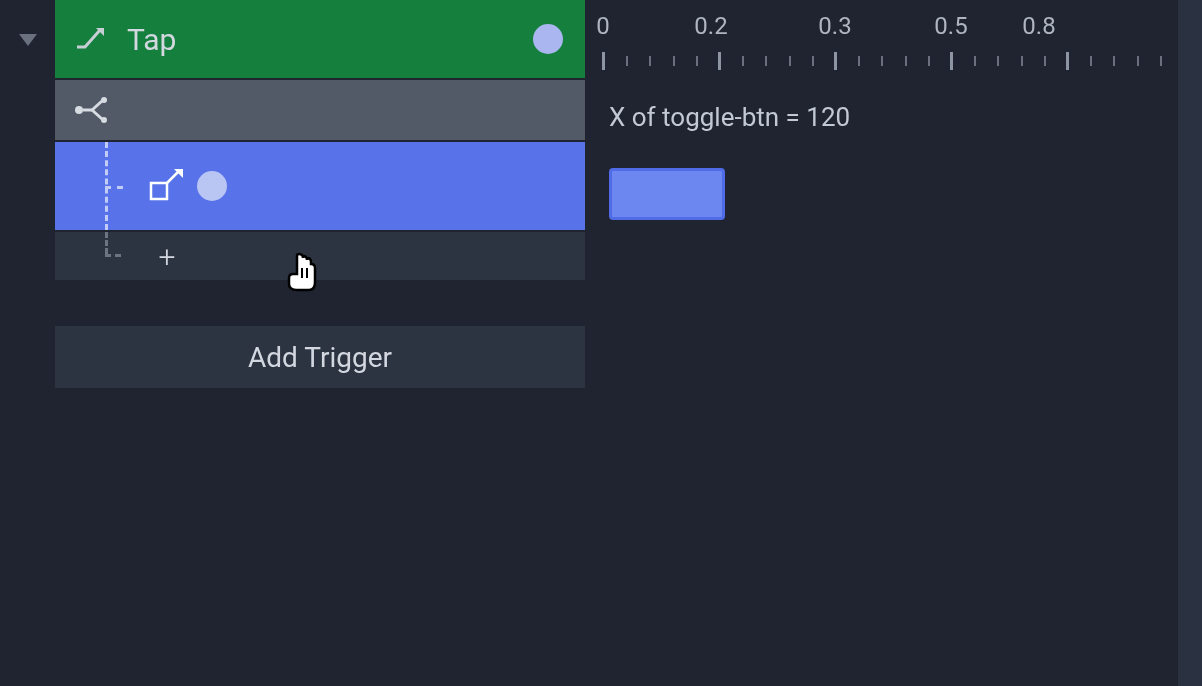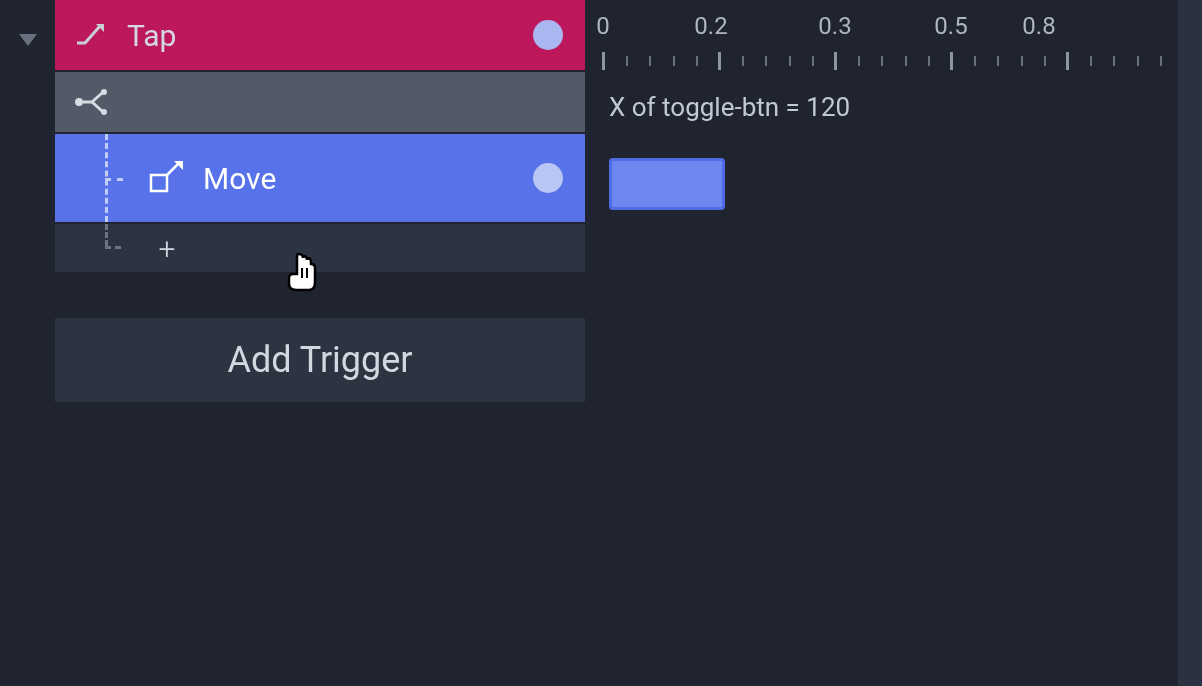--- a/index.html
+++ b/index.html
@@ -32,22 +32,22 @@
   .panel {
     width: 530px;
     flex: 0 0 530px;
     display: flex;
     flex-direction: column;
   }
 
   .row {
     display: flex;
     align-items: center;
-    height: 72px;
-    background: #be185d;
+    height: 80px;
+    background: #15803d;
     border-bottom: 2px solid #1f2430;
     font-size: 30px;
     color: #d3d8e0;
     position: relative;
   }
 
   
   .row.tap .icon-slot { width: 72px; display:flex; justify-content:center; }
   .row.tap .label { flex:1; }
   .row.tap .dot {
@@ -128,25 +128,25 @@
     font-weight:300;
   }
 
   .spacer {
     height: 44px;
   }
 
   
   .add-trigger {
     background:#2d3441;
-    height: 84px;
+    height: 62px;
     display:flex;
     align-items:center;
     justify-content:center;
-    font-size:36px;
+    font-size:28px;
     color:#d3d8e0;
     cursor:pointer;
   }
 
   
   .timeline {
     flex:1;
     position:relative;
     padding-top: 12px;
   }
@@ -173,21 +173,21 @@
     position:absolute;
     top:0;
     width:2px;
     background:#6a707d;
   }
   .ruler .tick.big { height:18px; background:#8e95a2; width:3px;}
   .ruler .tick.small { height:10px; top:4px;}
 
   .condition-text {
     margin-left: 24px;
-    margin-top: 20px;
+    margin-top: 30px;
     font-size: 26px;
     color: #c3c9d3;
   }
 
   .keyframe {
     margin-left: 24px;
     margin-top: 36px;
     width: 116px;
     height: 52px;
     background: #6d87f0;
@@ -255,21 +255,20 @@
         <span class="v"></span>
           <span class="h"></span>
       </div>
       <span class="icon-slot">
         <svg width="36" height="34" viewBox="0 0 36 34">
           <rect x="2" y="14" width="16" height="16" stroke="#ffffff" stroke-width="2.5" fill="none"></rect>
           <line x1="18" y1="14" x2="30" y2="2" stroke="#ffffff" stroke-width="2.5"></line>
           <polygon points="25,0 34,0 34,9" fill="#ffffff"></polygon>
         </svg>
       </span>
-      <span class="label">Move</span>
       <span class="dot"></span>
     </div>
 
     <div class="row add">
       <div class="tree">
         <span class="corner-v"></span>
           <span class="corner-h"></span>
       </div>
       <span class="plus">+</span>
     </div>

